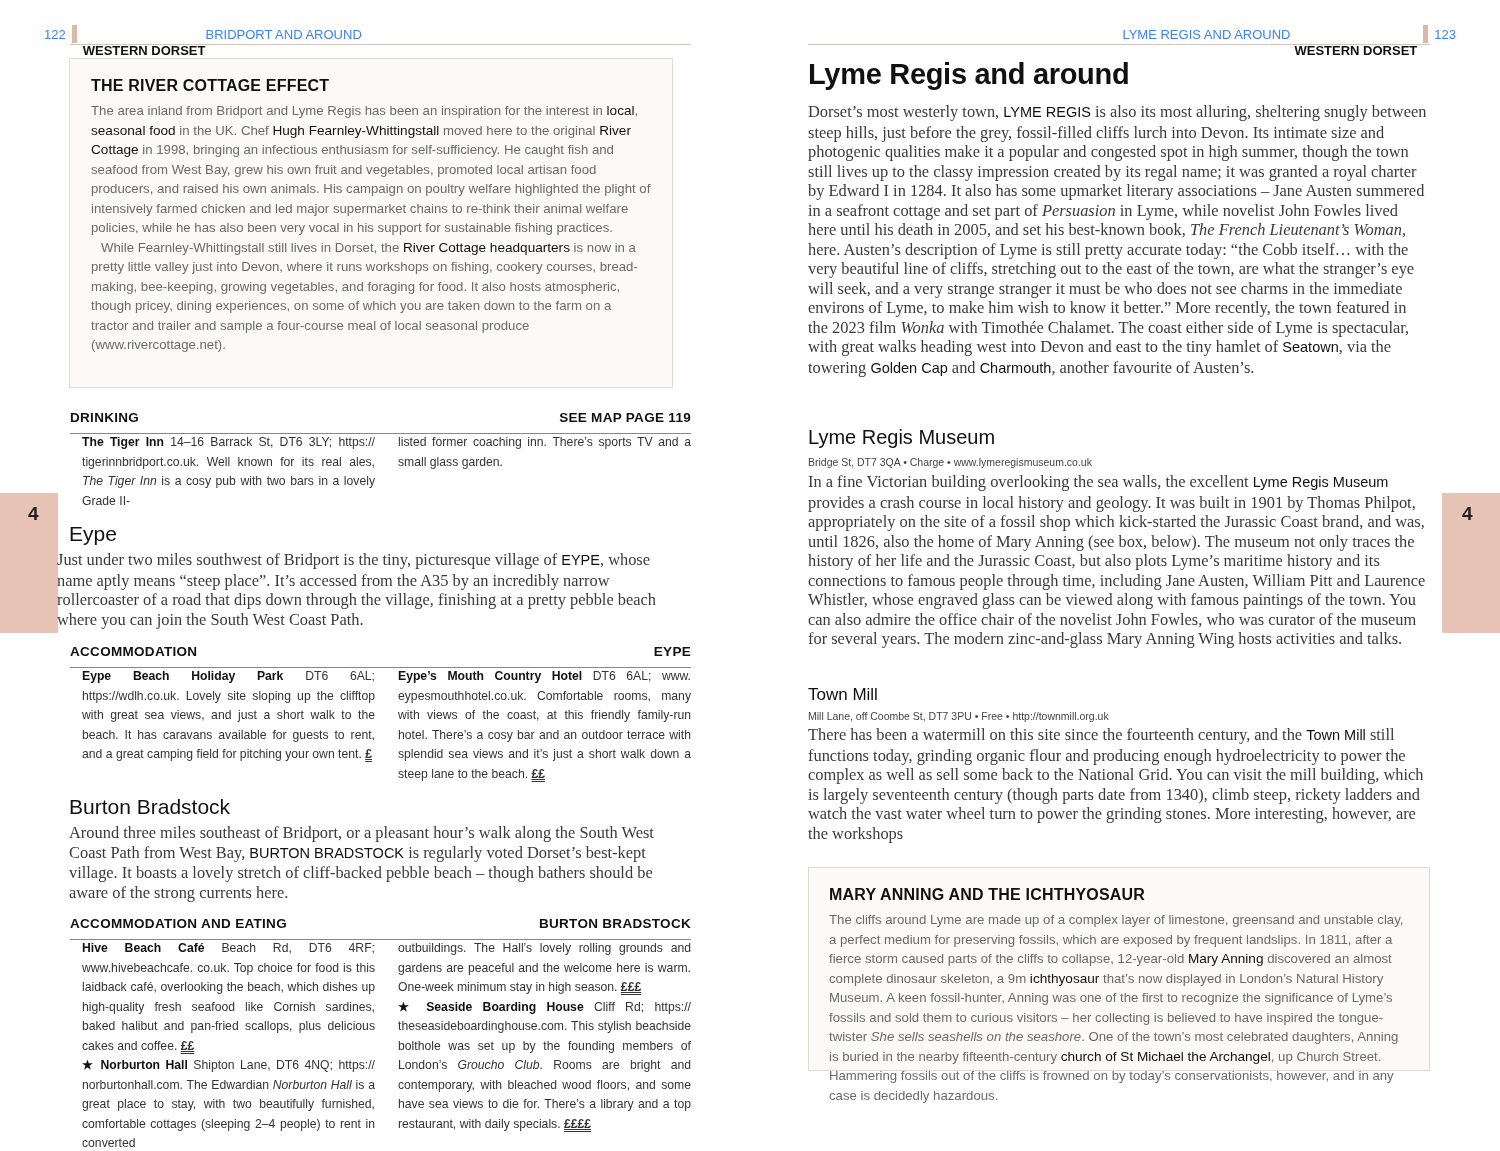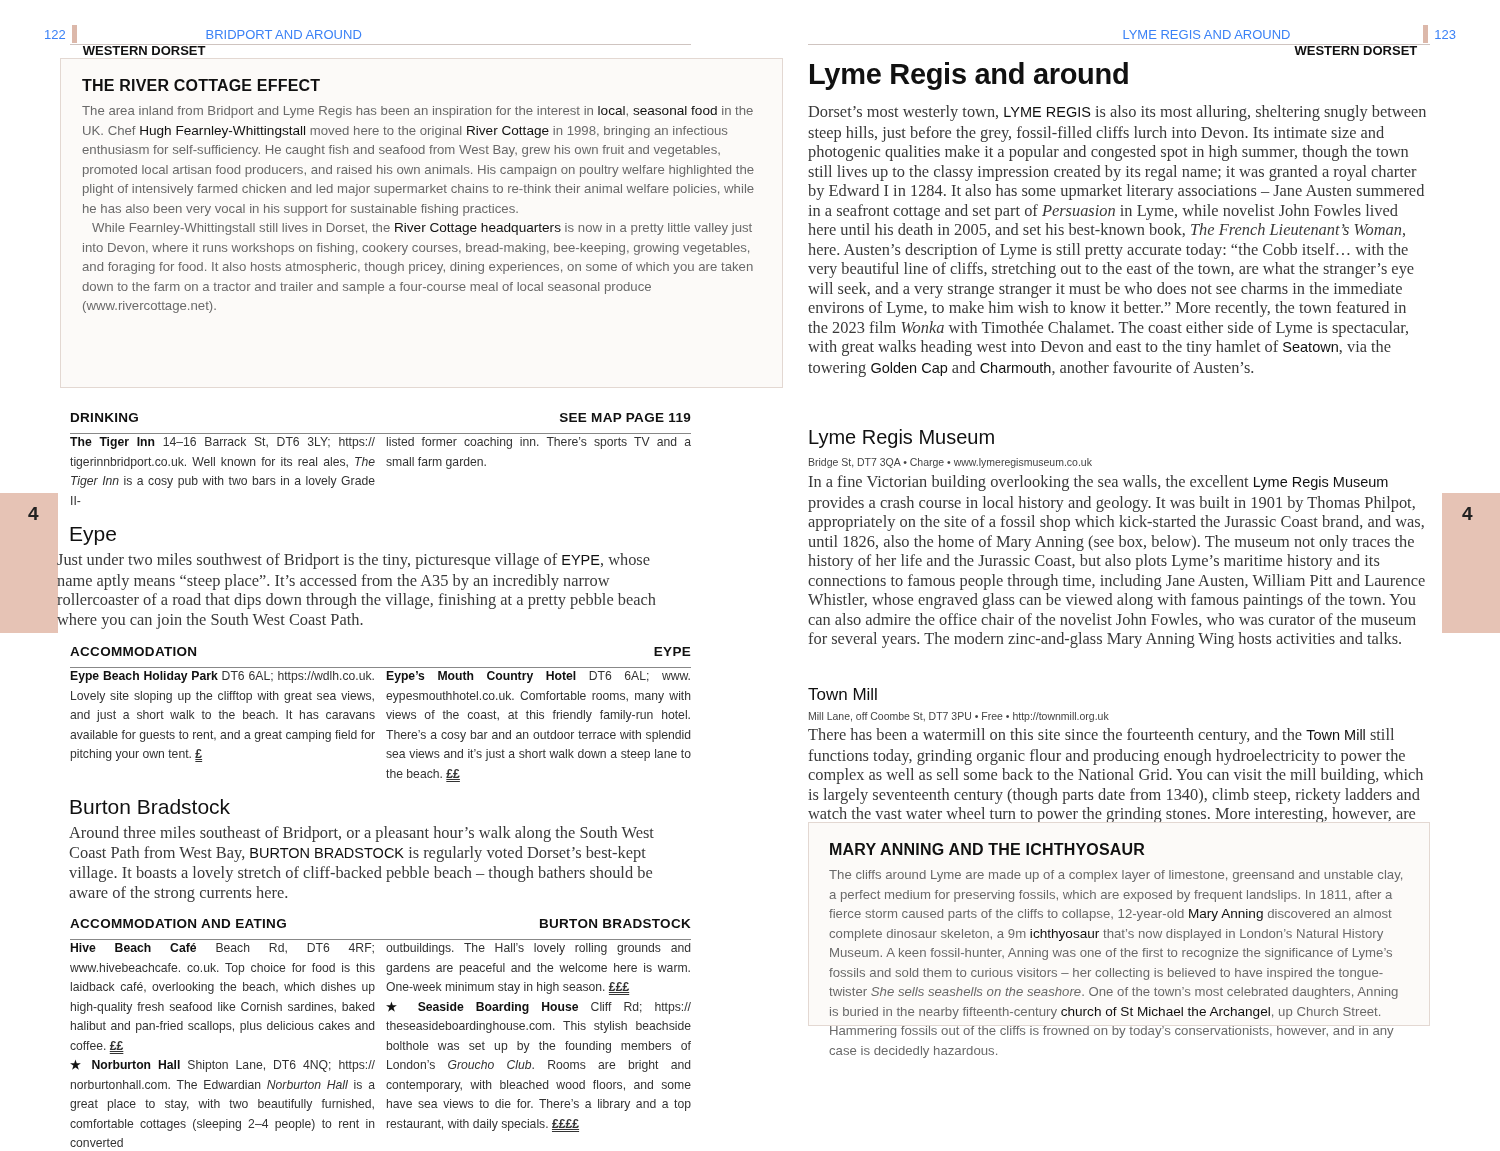--- a/index.html
+++ b/index.html
@@ -24,28 +24,28 @@
   #tab-left span { left: 28px; }
   #tab-right { left: 1442px; }
   #tab-right span { left: 20px; }
 
   
   .box { position: absolute; background: #fcfaf8; border: 1px solid #e3d8d2; box-sizing: border-box; }
   .box h3 { margin: 0 0 6px 0; font-family: "Liberation Sans", sans-serif; font-size: 16px; font-weight: bold; color: #111; letter-spacing: 0.2px; }
   .box p { margin: 0; font-family: "Liberation Sans", sans-serif; font-size: 13.2px; line-height: 19.5px; color: #6a6a6a; }
   .box p b { color: #111; font-weight: normal; font-size: 13.6px; }
   .box p.indent { text-indent: 10px; }
-  #river-box { left: 60px; top: 58px; width: 723px; height: 330px; padding: 18px 20px 8px 21px; }
-  #mary-box { left: 808px; top: 822px; width: 622px; height: 204px; padding: 18px 20px 0 20px; }
+  #river-box { left: 69px; top: 58px; width: 604px; height: 330px; padding: 18px 20px 8px 21px; }
+  #mary-box { left: 808px; top: 867px; width: 622px; height: 204px; padding: 18px 20px 0 20px; }
 
   
   .list-head { position: absolute; font-family: "Liberation Sans", sans-serif; font-size: 13.5px; font-weight: bold; color: #111; display: flex; justify-content: space-between; border-bottom: 1.5px solid #888; padding-bottom: 8px; letter-spacing: 0.3px; }
 
   .cols { position: absolute; display: flex; gap: 11px; }
-  .cols .col { flex: 1; font-family: "Liberation Sans Narrow", "Liberation Sans", sans-serif; font-size: 12.2px; line-height: 19.5px; color: #333; text-align: justify; }
+  .cols .col { flex: 1; font-family: "Liberation Sans Narrow", "Liberation Sans", sans-serif; font-size: 12.2px; line-height: 19.5px; color: #333; text-align: justify; margin-left: 12px; }
   .cols .col b { color: #111; }
   .cols .col i { font-style: italic; }
   .price { text-decoration: underline; text-decoration-style: double; font-weight: bold; }
 
   h2.sub { position: absolute; margin: 0; font-family: "Liberation Sans", sans-serif; font-weight: normal; font-size: 21px; color: #111; }
   .body { position: absolute; margin: 0; font-family: "Liberation Serif", "DejaVu Serif", serif; font-size: 16.4px; line-height: 19.5px; color: #3a3a3a; }
   .body b { font-family: "Liberation Sans", sans-serif; font-weight: normal; font-size: 14.5px; color: #111; }
   .body i { font-style: italic; margin-top: 24px; }
 
   h1.main { position: absolute; left: 808px; top: 58px; margin: 0; font-family: "Liberation Sans", sans-serif; font-weight: bold; font-size: 29px; color: #111; letter-spacing: -0.3px; }
@@ -83,21 +83,21 @@
   <p>The area inland from Bridport and Lyme Regis has been an inspiration for the interest in <b>local</b>, <b>seasonal food</b> in the UK. Chef <b>Hugh Fearnley-Whittingstall</b> moved here to the original <b>River Cottage</b> in 1998, bringing an infectious enthusiasm for self-sufficiency. He caught fish and seafood from West Bay, grew his own fruit and vegetables, promoted local artisan food producers, and raised his own animals. His campaign on poultry welfare highlighted the plight of intensively farmed chicken and led major supermarket chains to re-think their animal welfare policies, while he has also been very vocal in his support for sustainable fishing practices.</p>
   <p class="indent">While Fearnley-Whittingstall still lives in Dorset, the <b>River Cottage headquarters</b> is now in a pretty little valley just into Devon, where it runs workshops on fishing, cookery courses, bread-making, bee-keeping, growing vegetables, and foraging for food. It also hosts atmospheric, though pricey, dining experiences, on some of which you are taken down to the farm on a tractor and trailer and sample a four-course meal of local seasonal produce (www.rivercottage.net).</p>
 </div>
 
 <div class="list-head" style="left:70px;top:410px;width:621px">
   <span>DRINKING</span>
   <span>SEE MAP PAGE 119</span>
 </div>
 <div class="cols" style="left:70px;top:433px;width:621px">
   <div class="col"><b>The Tiger Inn</b> 14–16 Barrack St, DT6 3LY; https:// tigerinnbridport.co.uk. Well known for its real ales, <i>The Tiger Inn</i> is a cosy pub with two bars in a lovely Grade II-</div>
-  <div class="col">listed former coaching inn. There’s sports TV and a small farm garden.</div>
+  <div class="col">listed former coaching inn. There’s sports TV and a small glass garden.</div>
 </div>
 
 <h2 class="sub" style="left:69px;top:522px">Eype</h2>
 <p class="body" style="left:57px;top:550px;width:622px">Just under two miles southwest of Bridport is the tiny, picturesque village of <b>EYPE</b>, whose name aptly means “steep place”. It’s accessed from the A35 by an incredibly narrow rollercoaster of a road that dips down through the village, finishing at a pretty pebble beach where you can join the South West Coast Path.</p>
 <div class="list-head" style="left:70px;top:644px;width:621px">
   <span>ACCOMMODATION</span>
   <span>EYPE</span>
 </div>
 <div class="cols" style="left:70px;top:667px;width:621px">
   <div class="col"><b>Eype Beach Holiday Park</b> DT6 6AL; https://wdlh.co.uk. Lovely site sloping up the clifftop with great sea views, and just a short walk to the beach. It has caravans available for guests to rent, and a great camping field for pitching your own tent. <span class="price">£</span></div>

